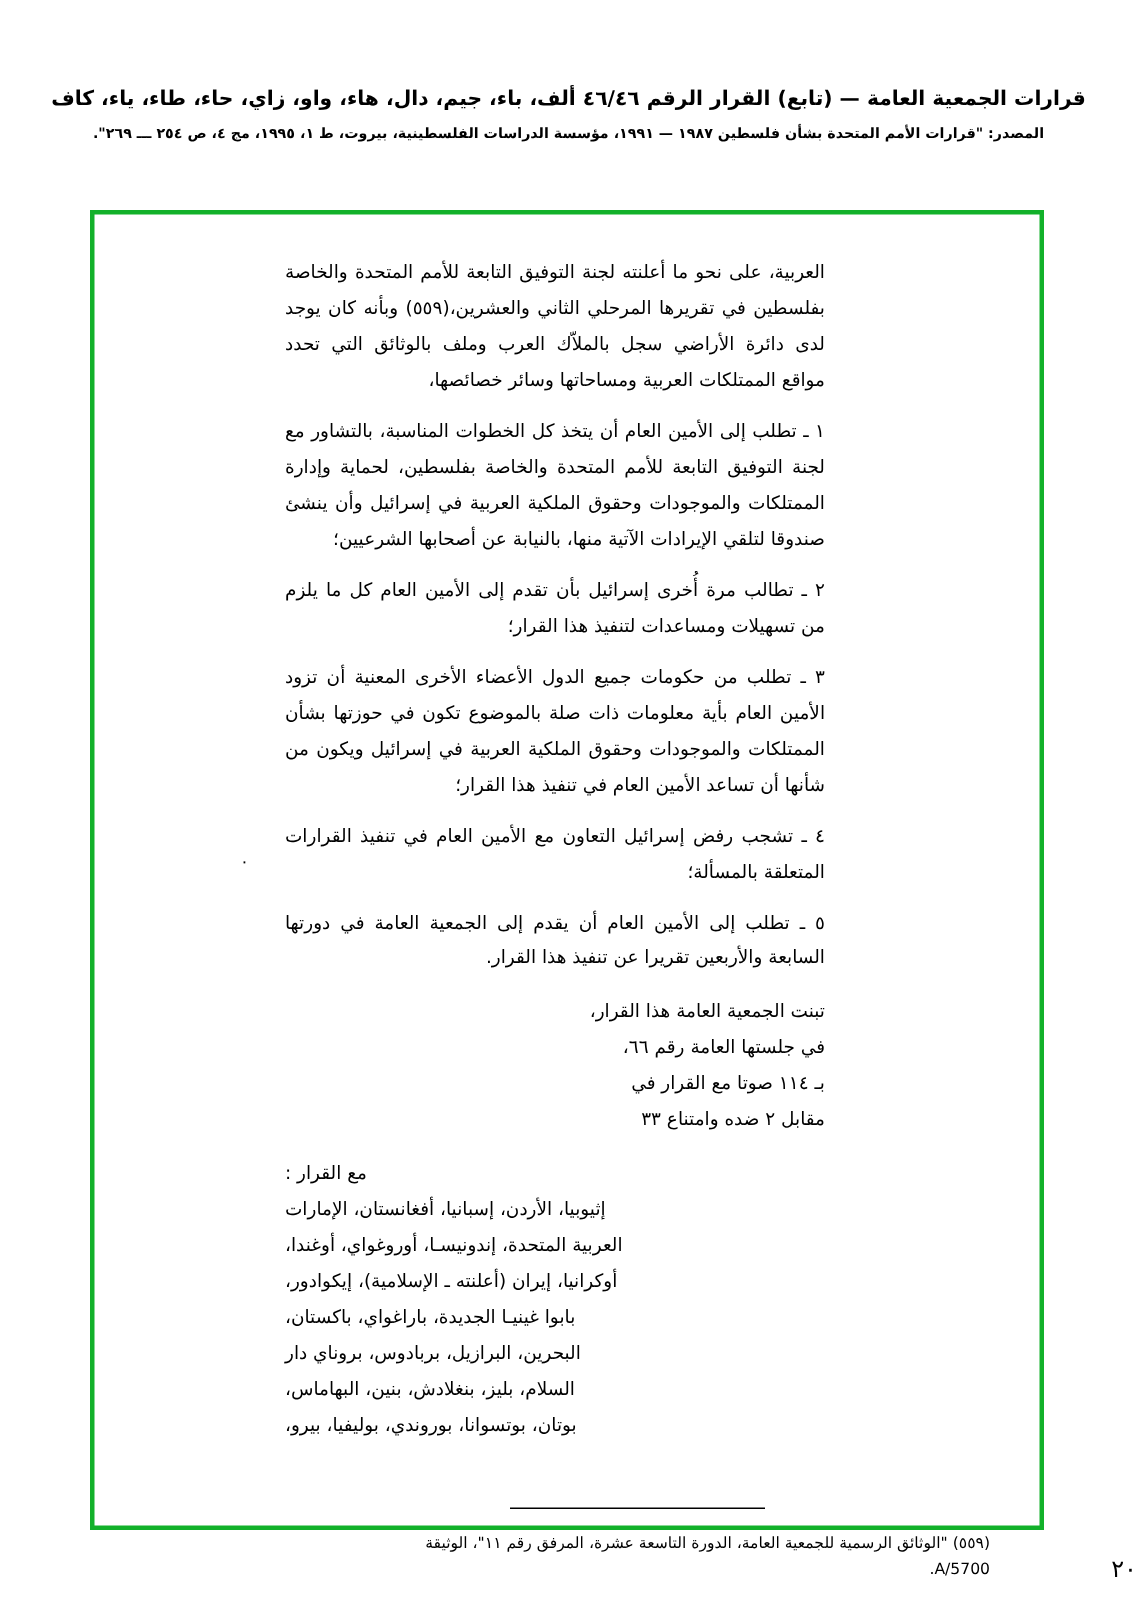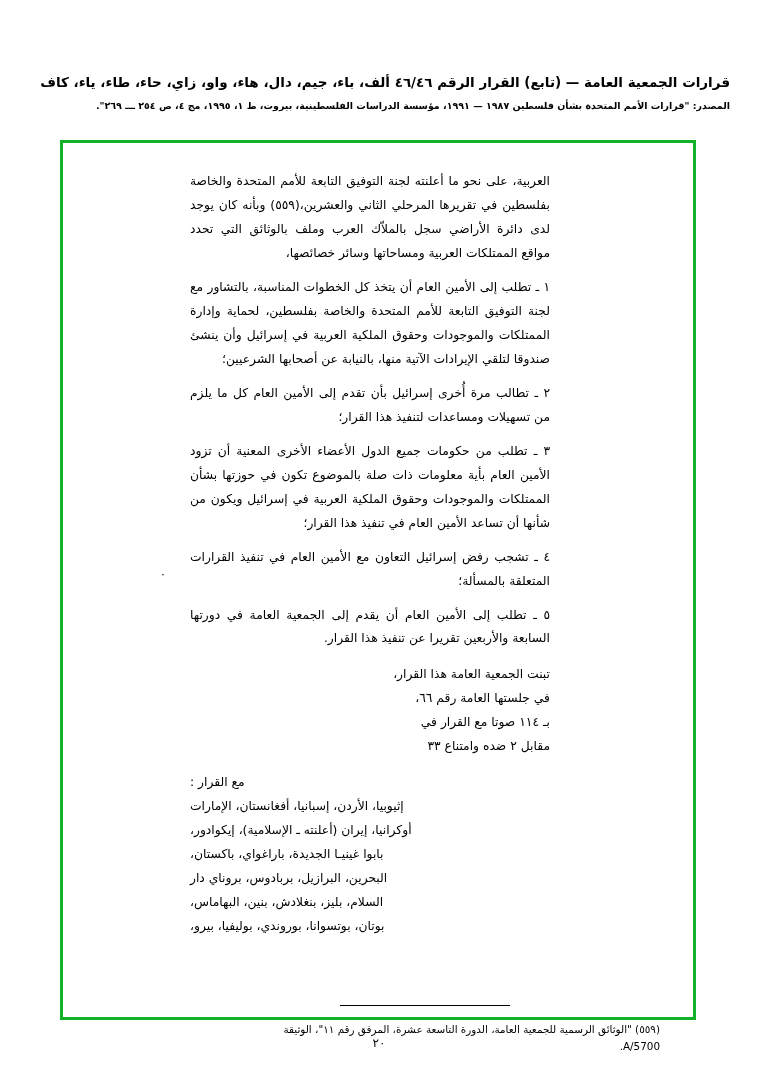--- a/index.html
+++ b/index.html
@@ -16,23 +16,24 @@
     overflow: hidden;
   }
   .page {
     position: relative;
     width: 758px;
     height: 1078px;
     box-sizing: border-box;
   }
   .header-block {
     position: absolute;
-    top: 72px;
+    top: 56px;
     left: 0;
     right: 0;
+    text-align: center;
     padding: 0 28px;
   }
   .header-title {
     font-size: 13.5px;
     font-weight: bold;
     line-height: 1.5;
     letter-spacing: 0px;
     direction: rtl;
   }
   .header-source {
@@ -113,22 +114,22 @@
     font-size: 10.4px;
     line-height: 1.7;
     direction: rtl;
     text-align: right;
   }
   .page-number {
     position: absolute;
     top: 1036px;
     left: 0;
     right: 0;
-    text-align: center;
-    font-size: 12px;
+    text-align: right;
+    font-size: 16px;
     direction: rtl;
     font-family: Liberation Serif, serif;
   }
 </style>
 </head>
 <body>
 
 <div class="page">
 
   <div class="header-block">
@@ -151,20 +152,21 @@
       <div class="vote-block">
         <p class="vote-line">تبنت الجمعية العامة هذا القرار،</p>
         <p class="vote-line">في جلستها العامة رقم ٦٦،</p>
         <p class="vote-line">بـ ١١٤ صوتا مع القرار في</p>
         <p class="vote-line">مقابل ٢ ضده وامتناع ٣٣</p>
       </div>
 
       <div class="with-block">
         <p class="with-line">مع القرار :</p>
         <p class="with-line">إثيوبيا، الأردن، إسبانيا، أفغانستان، الإمارات</p>
+        <p class="with-line">العربية المتحدة، إندونيسـا، أوروغواي، أوغندا،</p>
         <p class="with-line">أوكرانيا، إيران (أعلنته ـ الإسلامية)، إيكوادور،</p>
         <p class="with-line">بابوا غينيـا الجديدة، باراغواي، باكستان،</p>
         <p class="with-line">البحرين، البرازيل، بربادوس، بروناي دار</p>
         <p class="with-line">السلام، بليز، بنغلادش، بنين، البهاماس،</p>
         <p class="with-line">بوتان، بوتسوانا، بوروندي، بوليفيا، بيرو،</p>
       </div>
 
     </div>
   </div>
 

